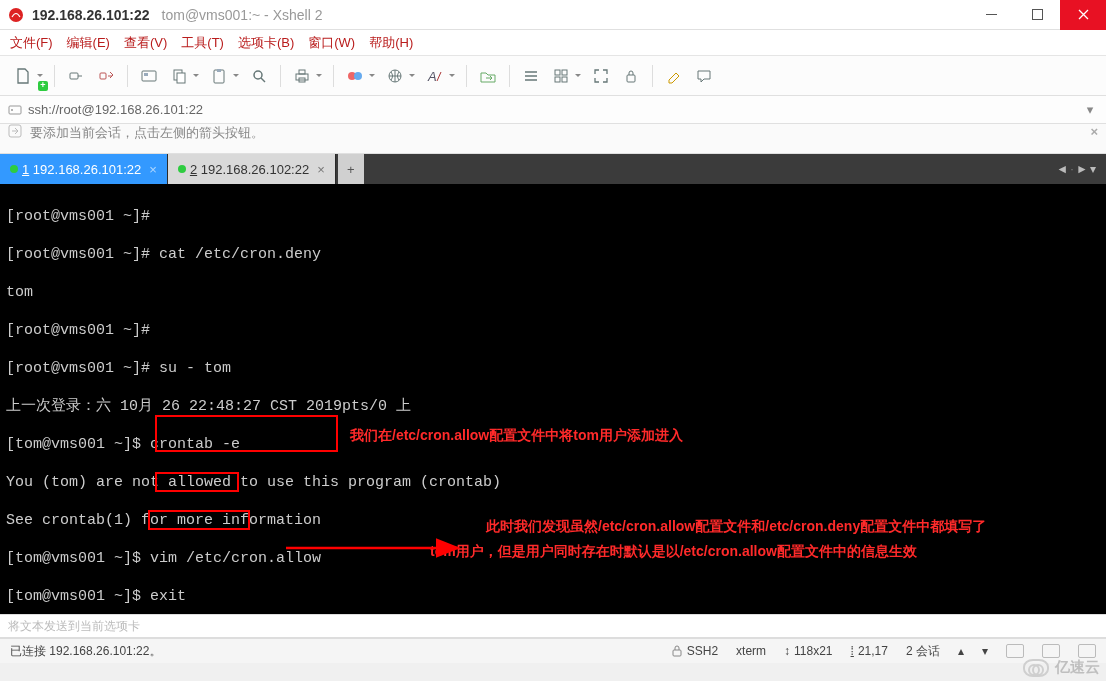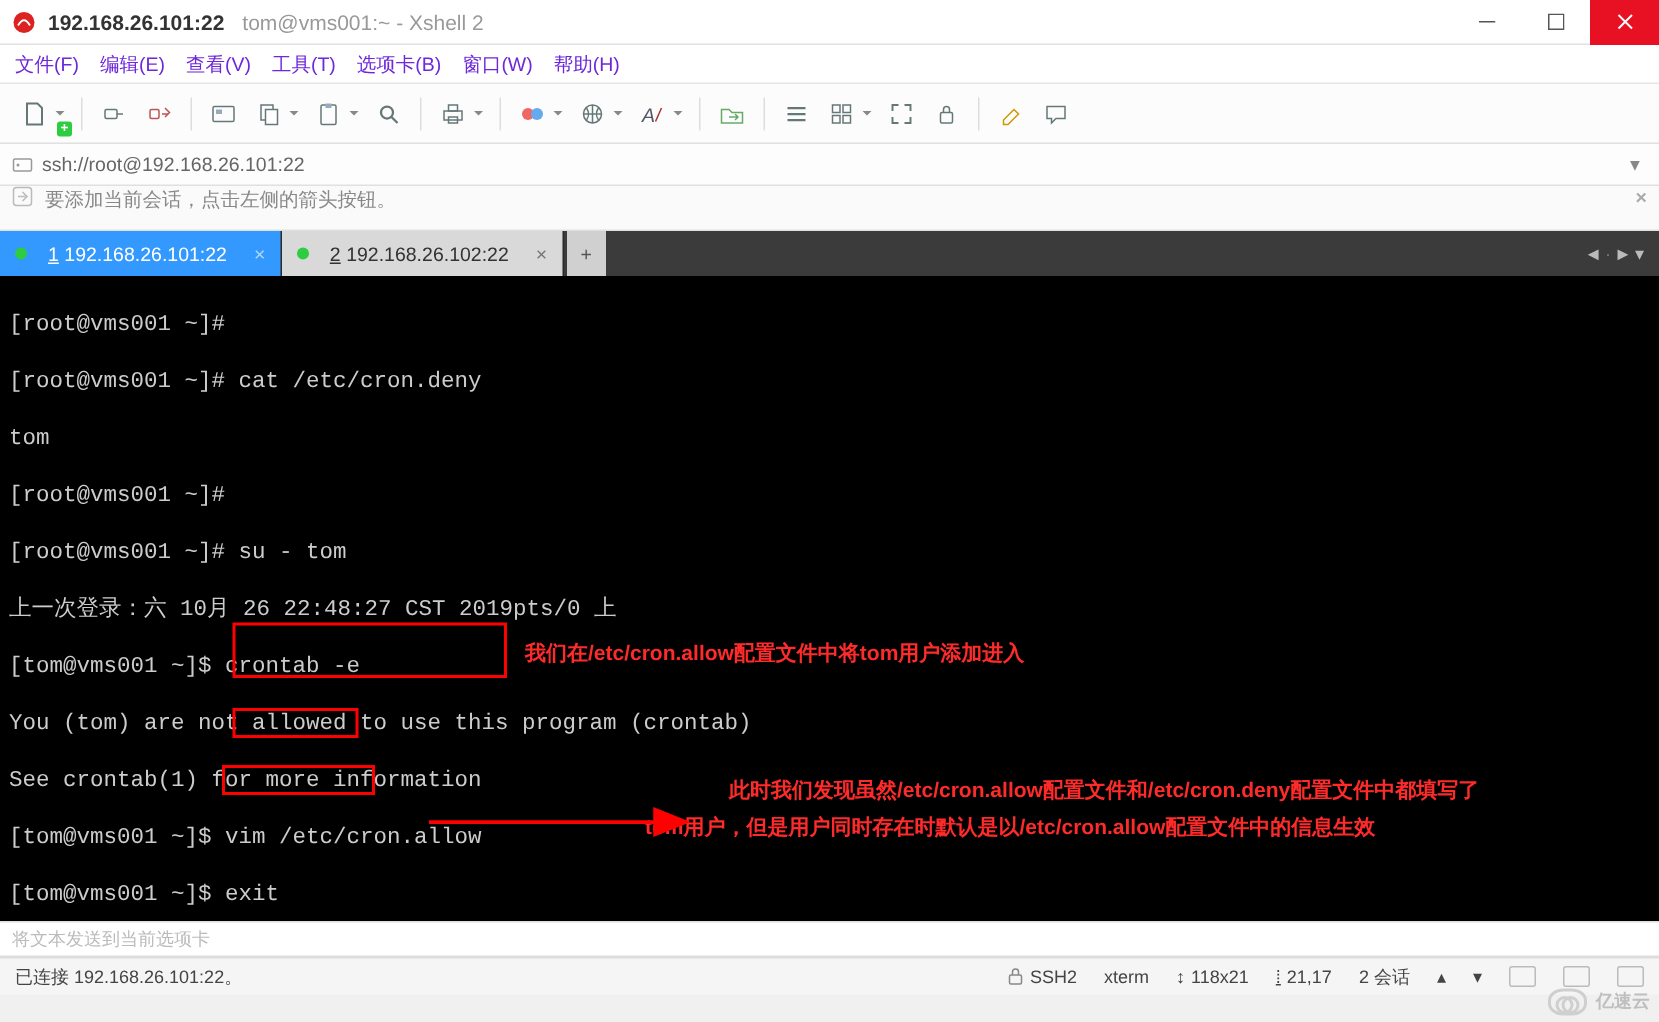--- a/index.html
+++ b/index.html
@@ -36,21 +36,21 @@
   .winbtn svg { width:11px; height:11px; }
 
   
   .menubar {
     height: 26px;
     background: #fff;
     display:flex;
     align-items:center;
     padding: 0 10px;
     gap: 14px;
-    color:#6d28d9;
+    color:#b91c1c;
     border-bottom:1px solid #e5e5e5;
   }
   .menuitem { font-size: 13px; }
 
   
   .toolbar {
     height: 40px;
     background:#fcfcfc;
     display:flex;
     align-items:center;
@@ -106,21 +106,21 @@
 
   
   .sessiontabs {
     height: 30px;
     background:#3b3b3b;
     display:flex;
     align-items:stretch;
     padding-right:4px;
   }
   .stab {
-    display:flex; align-items:center; gap:14px;
+    display:flex; align-items:center; gap:4px;
     padding:0 10px;
     color:#333;
     font-size:13px;
     border-right:1px solid #2a2a2a;
     background:#d9d9d9;
     position:relative;
   }
   .stab.active { background:#3399ff; color:#fff; }
   .stab .dot { width:8px;height:8px;border-radius:50%; background:#2ecc40; }
   .stab .tclose { color:inherit; opacity:.6; font-size:13px; margin-left:4px;}
@@ -168,22 +168,22 @@
   .statusbar {
     height:25px; background:#f5f5f5; border-top:1px solid #ddd;
     display:flex; align-items:center; padding:0 10px; font-size:12px; color:#444;
     gap:18px;
   }
   .statusbar .seg { display:flex; align-items:center; gap:4px; }
   .statusbar .pushright { margin-left:auto; }
   .capbox { width:18px;height:14px;border:1px solid #bbb;border-radius:2px;}
 
   .watermark {
-    position:absolute; right:6px; bottom:4px; display:flex; align-items:flex-start; gap:6px;
-    color:#bfbfbf; font-size:12px; font-weight:bold; pointer-events:none;
+    position:absolute; right:6px; bottom:4px; display:flex; align-items:center; gap:6px;
+    color:#bfbfbf; font-size:15px; font-weight:bold; pointer-events:none;
   }
   .watermark .wmicon{
     width:26px;height:18px;border:2px solid #cfcfcf;border-radius:10px/8px;
     position:relative;
   }
   .watermark .wmicon::before,
   .watermark .wmicon::after{
     content:"";position:absolute;top:3px;width:8px;height:8px;border:2px solid #cfcfcf;border-radius:50%;
   }
   .watermark .wmicon::before{left:3px;}

